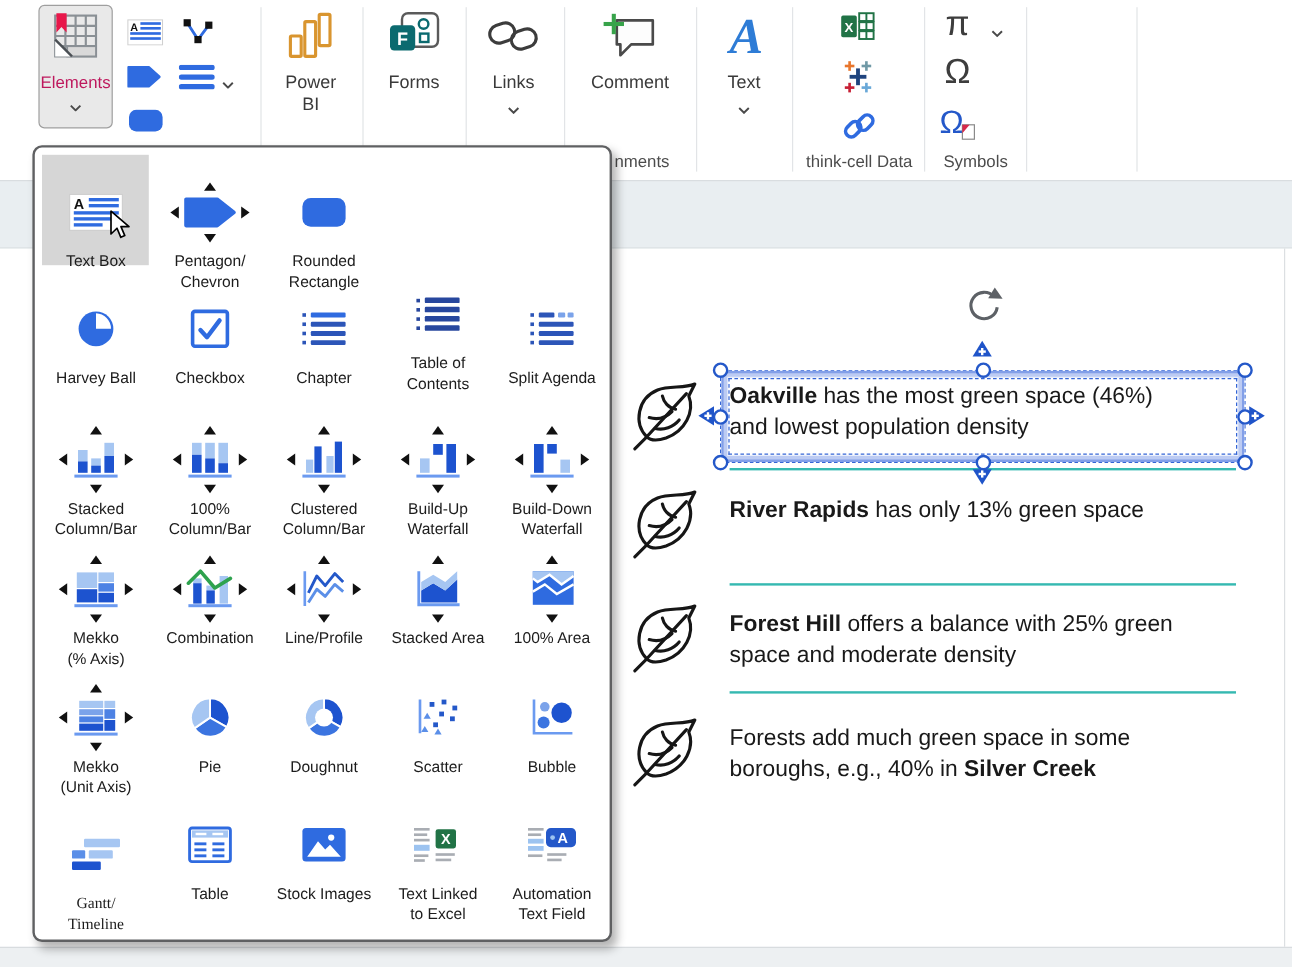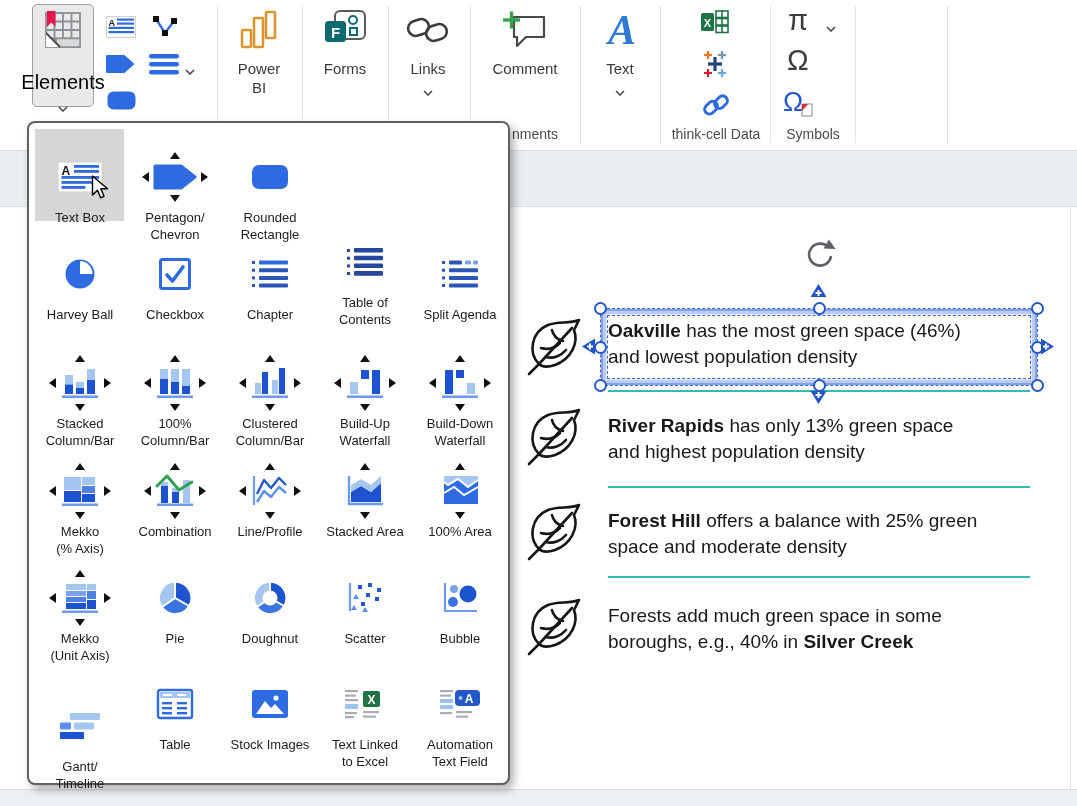--- a/index.html
+++ b/index.html
@@ -8,21 +8,21 @@
   
   .ribbon{position:absolute;left:0;top:0;width:1077px;height:150px;background:#fff;}
   .sep{position:absolute;top:6px;width:1px;height:137px;background:#e2e4e7;}
   .grouplabel{position:absolute;top:126px;font-size:14px;color:#4c4c4c;white-space:nowrap;}
   .rbtn{position:absolute;top:4px;display:flex;flex-direction:column;align-items:center;cursor:default;}
   .rbtn .ric{height:52px;display:flex;align-items:center;justify-content:center;}
   .rbtn .rlbl{margin-top:3px;font-size:15px;color:#3a3a3a;text-align:center;line-height:19px;}
   .chev{margin-top:4px;}
   .elements-btn{position:absolute;left:32px;top:4px;width:62px;height:103px;background:#e9e9e9;
        border:1px solid #9f9f9f;border-radius:5px;display:flex;flex-direction:column;align-items:center;padding-top:4px;box-sizing:border-box;}
-  .elements-btn .rlbl{font-size:20px;color:#000000;margin-top:14px;}
+  .elements-btn .rlbl{font-size:14px;color:#be185d;margin-top:2px;}
   .smallbtn{position:absolute;}
   .symtxt{font-size:29px;color:#3d3d3d;line-height:1;}
   
   .band{position:absolute;left:0;top:150px;width:1077px;height:57px;background:#e9eef1;
         border-top:1px solid #d9dde0;border-bottom:1px solid #dde1e4;box-sizing:border-box;}
   .slide-right-edge{position:absolute;left:1070px;top:207px;width:1px;height:582px;background:#dcdfe2;}
   .bottombar{position:absolute;left:0;top:789px;width:1077px;height:17px;background:#edf0f2;border-top:1px solid #d8dcdf;box-sizing:border-box;}
   
   .panel{position:absolute;left:27px;top:121px;width:483px;height:664px;background:#fff;
          border:2px solid #5f6062;border-radius:8px;box-shadow:4px 5px 8px rgba(0,0,0,.3);z-index:50;box-sizing:border-box;}
@@ -294,21 +294,21 @@
       <span class="leaf" style="top: 407px;"><svg width="56" height="60" viewBox="0 0 56 60">
           <g fill="none" stroke="#161616" stroke-width="2.6" stroke-linecap="round" stroke-linejoin="round">
             <path d="M3,57 L13,47"></path>
             <path d="M13,47 C2,36 5,15 22,8 C32,4 44,7 53,3 L48,13 C53,26 45,42 29,48 C23,50 17,51 13,47 Z"></path>
             <path d="M13,47 L46,11"></path>
             <path d="M20,40 C27,42 35,39 40,33"></path>
             <path d="M15,31 C22,33 29,31 34,26"></path>
             <path d="M26,13 C27,18 31,23 37,24"></path>
           </g>
         </svg></span>
-      <div class="bullet-text" style="top: 413px;"><b>River Rapids</b><span> has only 13% green space</span><br><span>and highest population density</span></div>
+      <div class="bullet-text" style="top: 413px;"><b>River Rapids</b><span> has only 13% green space</span><br></div>
       <div class="tealsep" style="top: 486px;"></div>
       <span class="leaf" style="top: 502px;"><svg width="56" height="60" viewBox="0 0 56 60">
           <g fill="none" stroke="#161616" stroke-width="2.6" stroke-linecap="round" stroke-linejoin="round">
             <path d="M3,57 L13,47"></path>
             <path d="M13,47 C2,36 5,15 22,8 C32,4 44,7 53,3 L48,13 C53,26 45,42 29,48 C23,50 17,51 13,47 Z"></path>
             <path d="M13,47 L46,11"></path>
             <path d="M20,40 C27,42 35,39 40,33"></path>
             <path d="M15,31 C22,33 29,31 34,26"></path>
             <path d="M26,13 C27,18 31,23 37,24"></path>
           </g>
@@ -667,21 +667,21 @@
           <div class="iconbox">
             <span class="iwrap"><svg width="38" height="34" viewBox="0 0 38 34">
                 <path d="M4,2 V30 H36" stroke="#6b9af0" stroke-width="2.2" fill="none"></path>
                 <circle cx="13" cy="8" r="4" fill="#7ba3ea"></circle>
                 <circle cx="27" cy="13" r="8.5" fill="#1d53cf"></circle>
                 <circle cx="12" cy="21" r="5" fill="#3b74e0"></circle>
               </svg></span>
           </div>
           <div class="lbl">Bubble</div>
         </div>
-        <div class="cell" style="left: 5px; top: 573px;">
+        <div class="cell" style="left: 5px; top: 559px; font-family: Liberation Serif, serif;">
           <div class="iconbox">
             <span class="iwrap"><svg width="44" height="30" viewBox="0 0 44 30">
                 <rect x="12" y="2" width="30" height="7" rx="1" fill="#a6c6f2"></rect>
                 <rect x="2" y="11.5" width="11" height="7" rx="1" fill="#5b8fe8"></rect>
                 <rect x="16" y="11.5" width="20" height="7" rx="1" fill="#a6c6f2"></rect>
                 <rect x="2" y="21" width="24" height="7" rx="1" fill="#1d53cf"></rect>
               </svg></span>
           </div>
           <div class="lbl">Gantt/<br>Timeline</div>
         </div>

